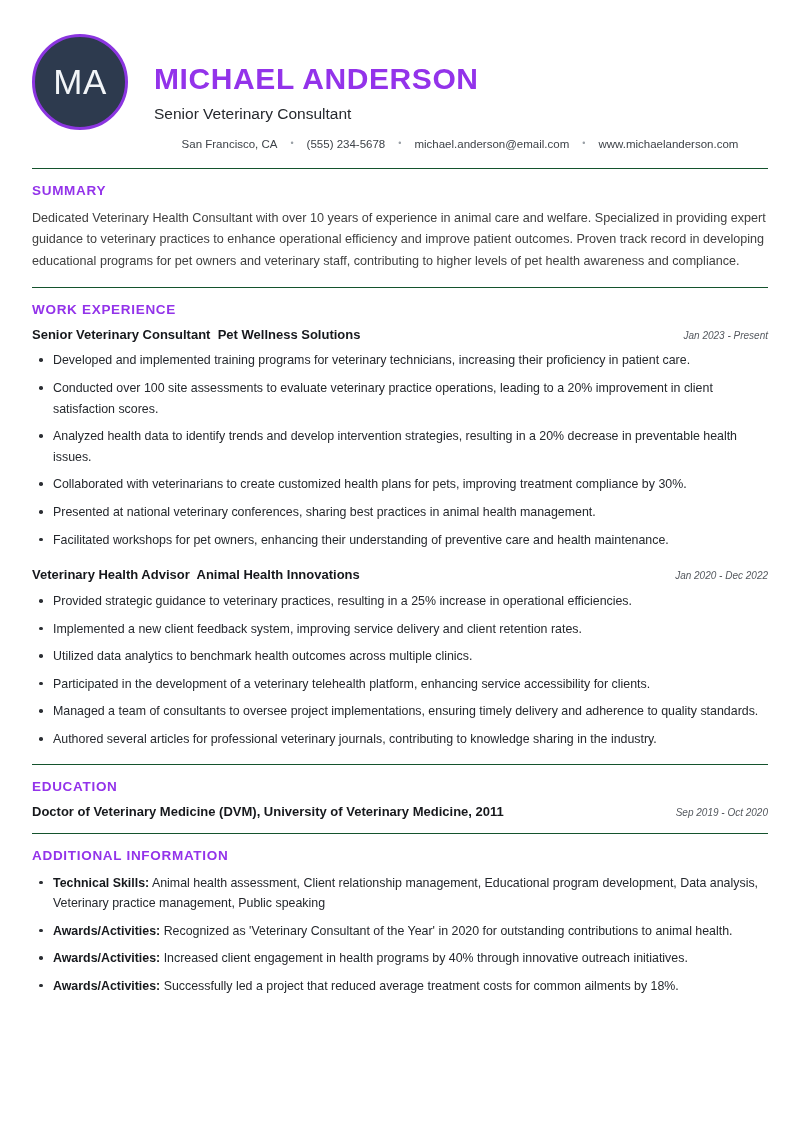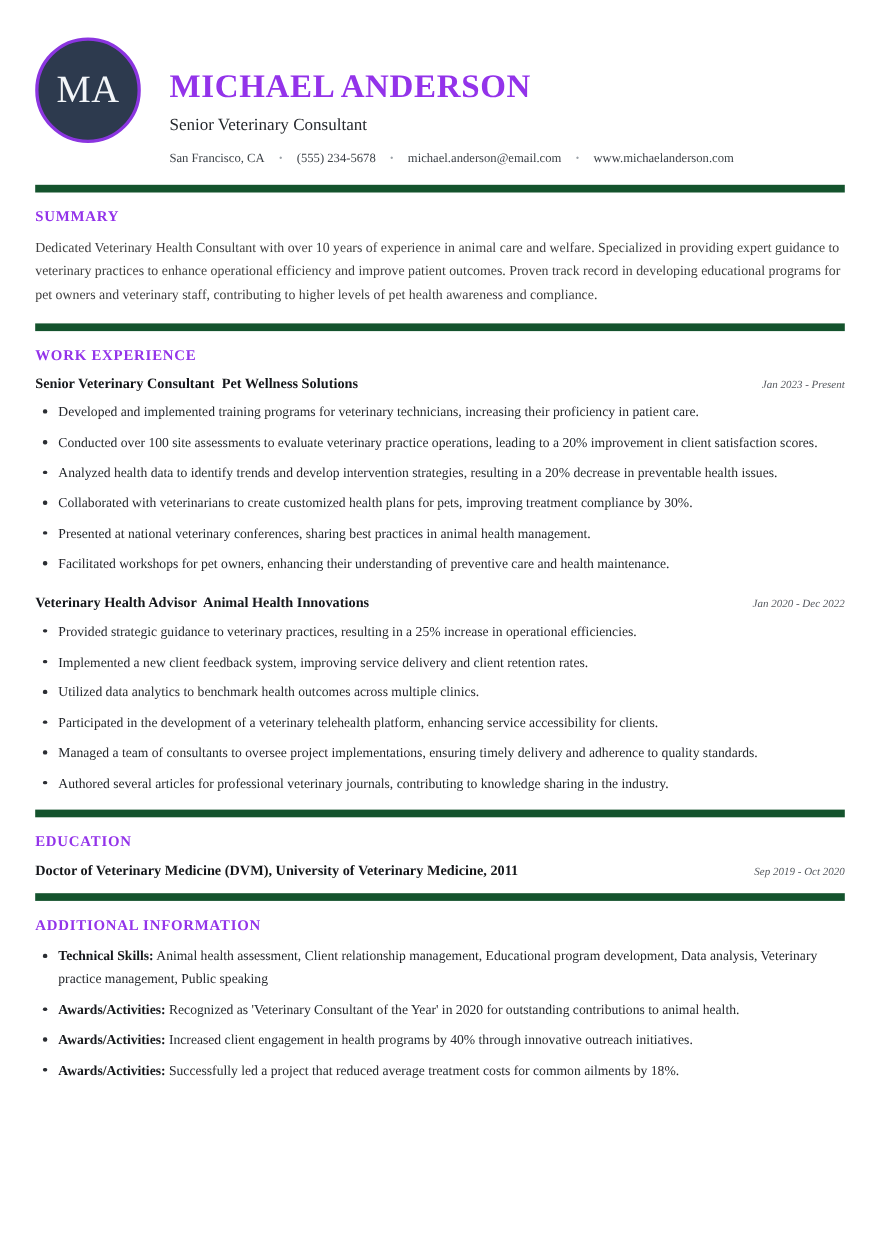--- a/index.html
+++ b/index.html
@@ -15,21 +15,20 @@
     font-family: "Liberation Sans", sans-serif;
     color: #1f2227;
     -webkit-font-smoothing: antialiased;
   }
   .page {
     width: 800px;
     height: 860px;
     background: #ffffff;
     padding: 24px 32px 0 32px;
     position: relative;
-    font-family: Liberation Serif, serif;
   }
 
   
   .header {
     display: flex;
     align-items: flex-start;
     padding: 8px 0 14px 0;
   }
   .avatar-wrap {
     flex: 0 0 auto;
@@ -67,38 +66,38 @@
   }
   .job-title {
     font-size: 15.5px;
     font-weight: normal;
     color: #25282d;
     margin: 0 0 14px 0;
     line-height: 1.2;
   }
   .contact {
     display: flex;
-    justify-content: flex-start;
+    justify-content: center;
     align-items: center;
     flex-wrap: nowrap;
     font-size: 11.5px;
     color: #3d4248;
     padding-right: 2px;
   }
   .contact-item { white-space: nowrap; }
   .contact-sep {
     color: #9aa0a6;
     padding: 0 13px;
     font-size: 9px;
     line-height: 1;
   }
 
   
   .section {
-    border-top: 7px solid #14532d;
+    border-top: 1px solid #14532d;
     padding-top: 14px;
     margin-top: 4px;
   }
   .section-title {
     font-size: 13.5px;
     font-weight: bold;
     color: #9333ea;
     letter-spacing: 0.7px;
     margin: 0 0 10px 0;
   }

